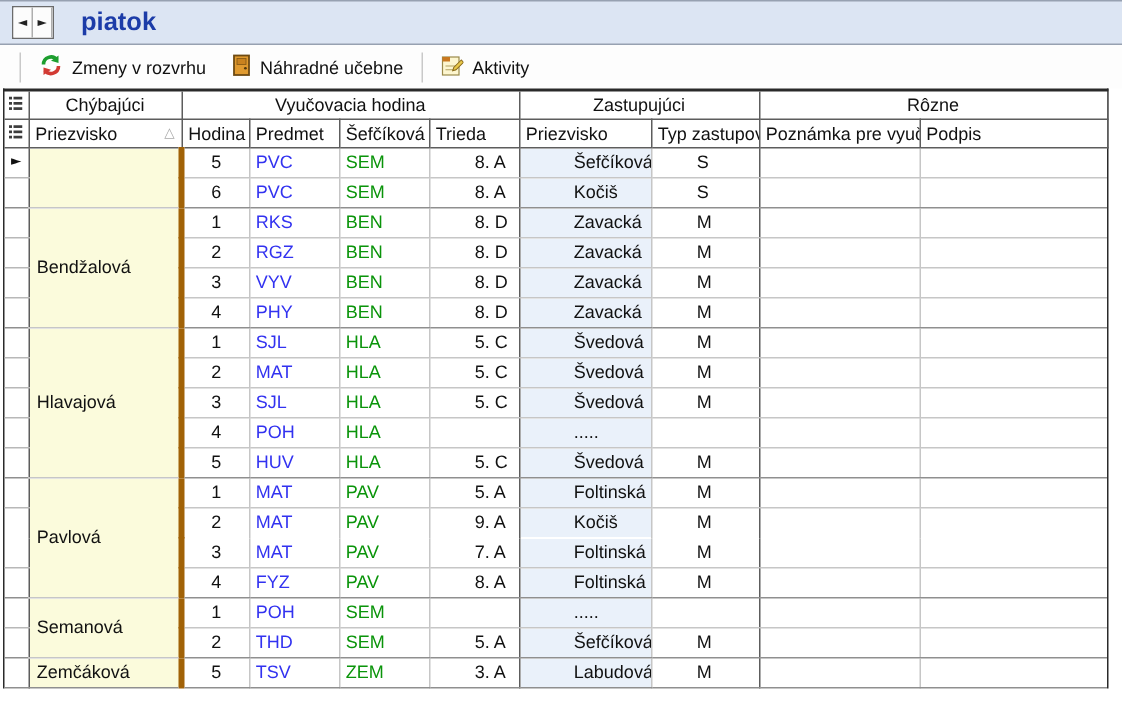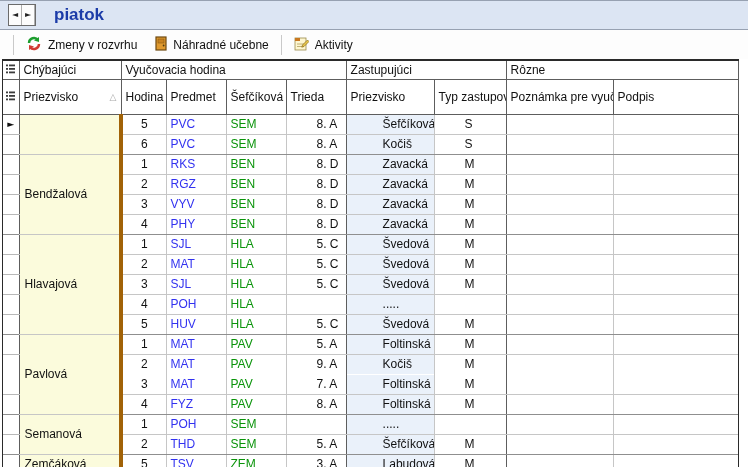--- a/index.html
+++ b/index.html
@@ -45,22 +45,22 @@
     position:absolute;top:59px;left:2px;width:737px;
     border-left:1px solid #2a2a2a;border-right:1px solid #2a2a2a;border-top:2px solid #2a2a2a;
     box-sizing:border-box;background:#fff;
   }
   table.sup-table{border-collapse:collapse;table-layout:fixed;width:735px;font-size:12px;color:#111;}
   .sup-table th{
     background:#fff;font-weight:normal;font-size:12px;padding:0 4px;
     border-right:1px solid #5d5d5d;border-bottom:1px solid #5d5d5d;
     overflow:hidden;white-space:nowrap;box-sizing:border-box;
   }
-  .grp-row th{height:18px;text-align:left;}
-  .col-row th{height:35px;text-align:left;}
+  .grp-row th{height:18px;text-align:center;}
+  .col-row th{height:19px;text-align:left;}
   th.sel-h{padding:0;text-align:center;}
   .hdr-priez{display:flex;justify-content:space-between;align-items:center;}
   .sort-tri{color:#a9a9a9;font-size:9px;font-family:"DejaVu Sans",sans-serif;}
   .sup-table td{
     height:20px;padding:0 4px;border-right:1px solid #c6c6c6;border-bottom:1px solid #c6c6c6;
     overflow:hidden;white-space:nowrap;box-sizing:border-box;background:#fff;
   }
   td.sel{padding:0;text-align:center;border-right:1px solid #5d5d5d;border-bottom:1px solid #b8b8b8;
     font-size:9px;color:#111;font-family:"DejaVu Sans",sans-serif;}
   td.name-cell{background:var(--group-bg);border-right:4px solid #a16207;vertical-align:middle;padding:0 5px;}

